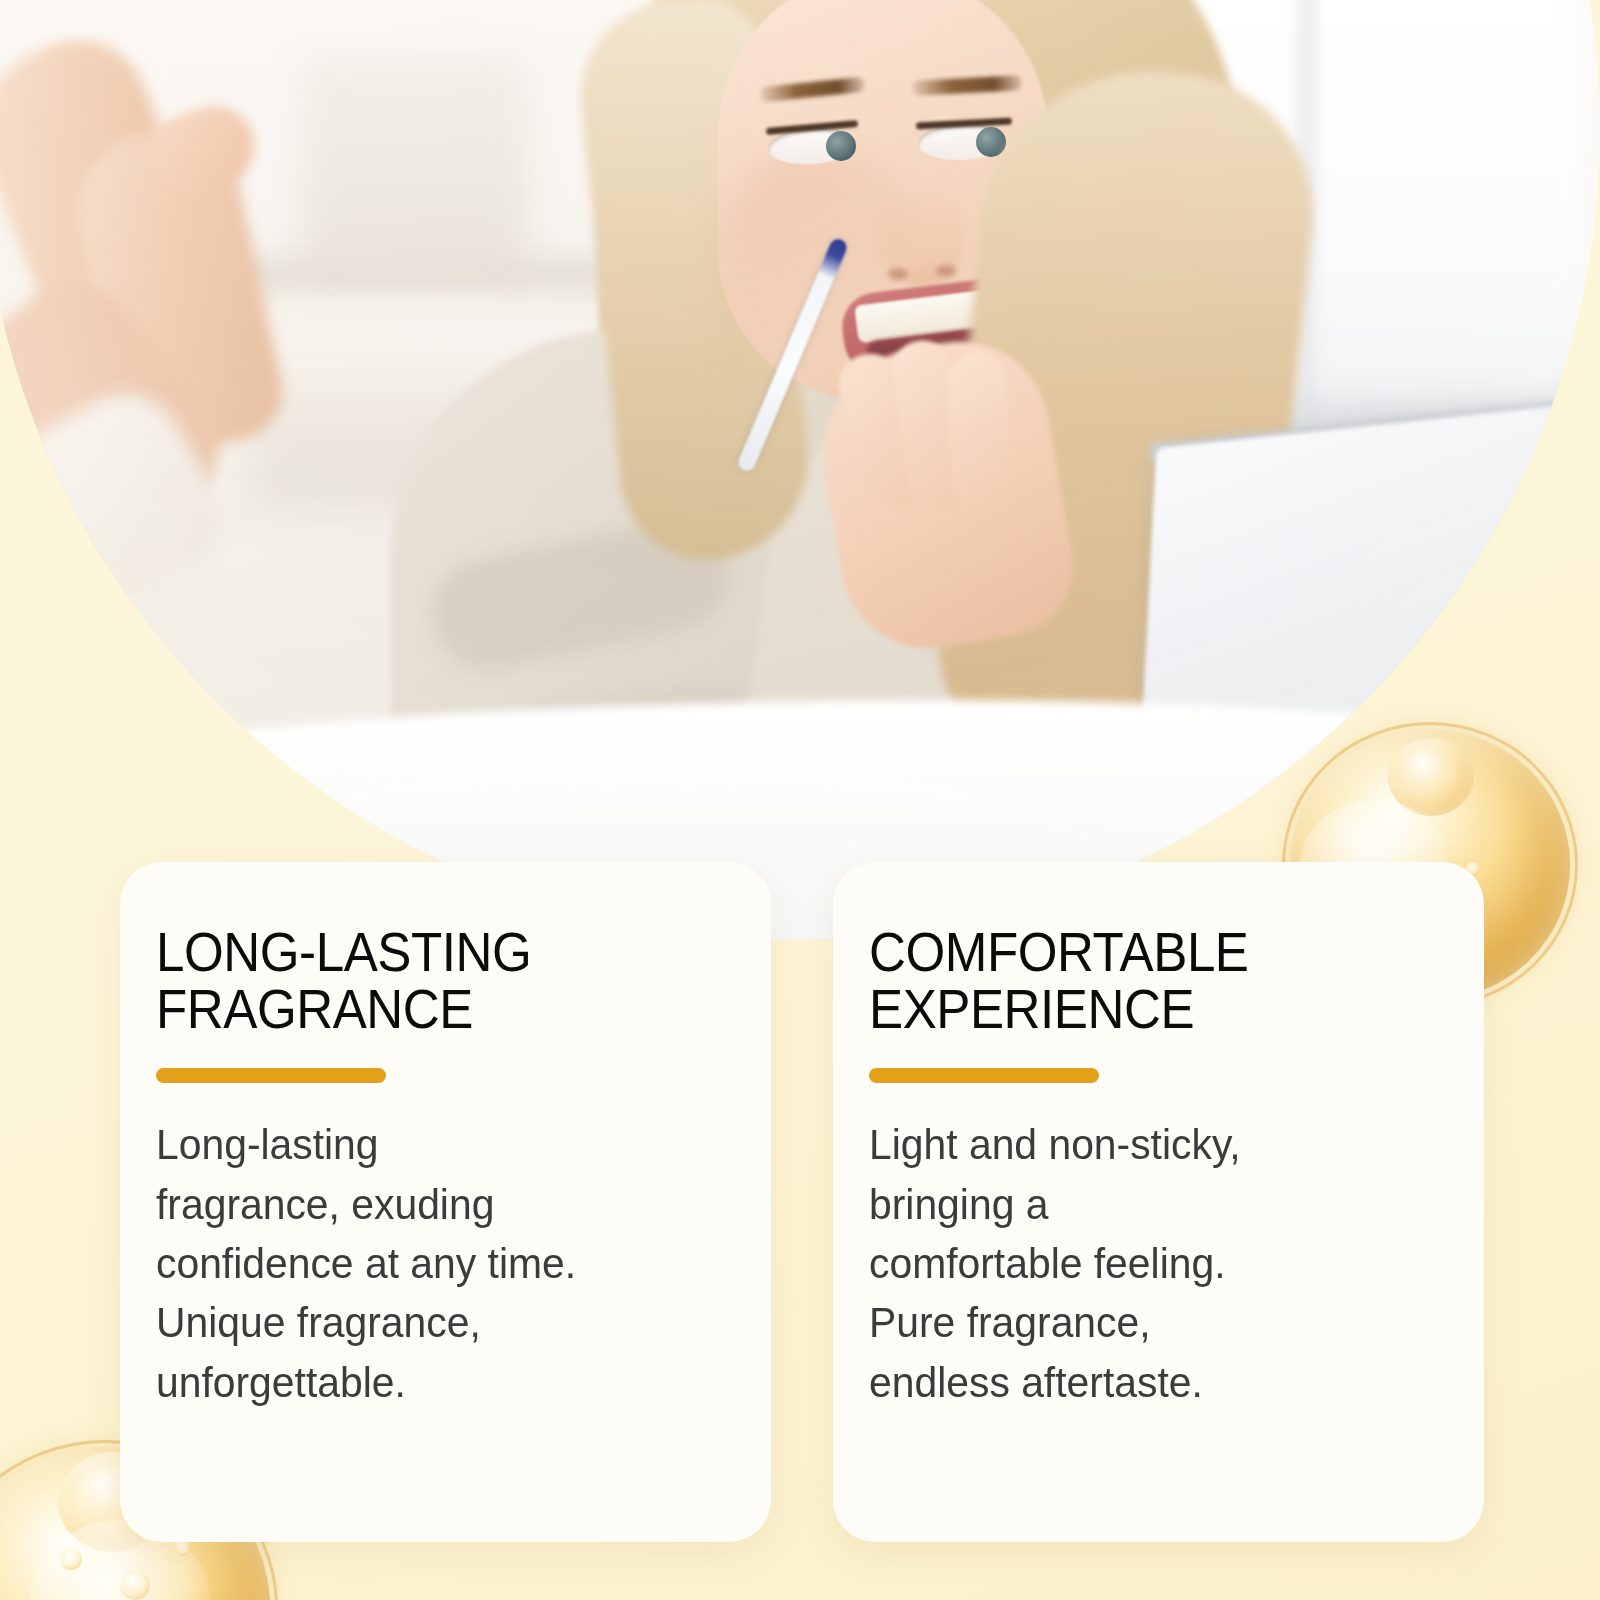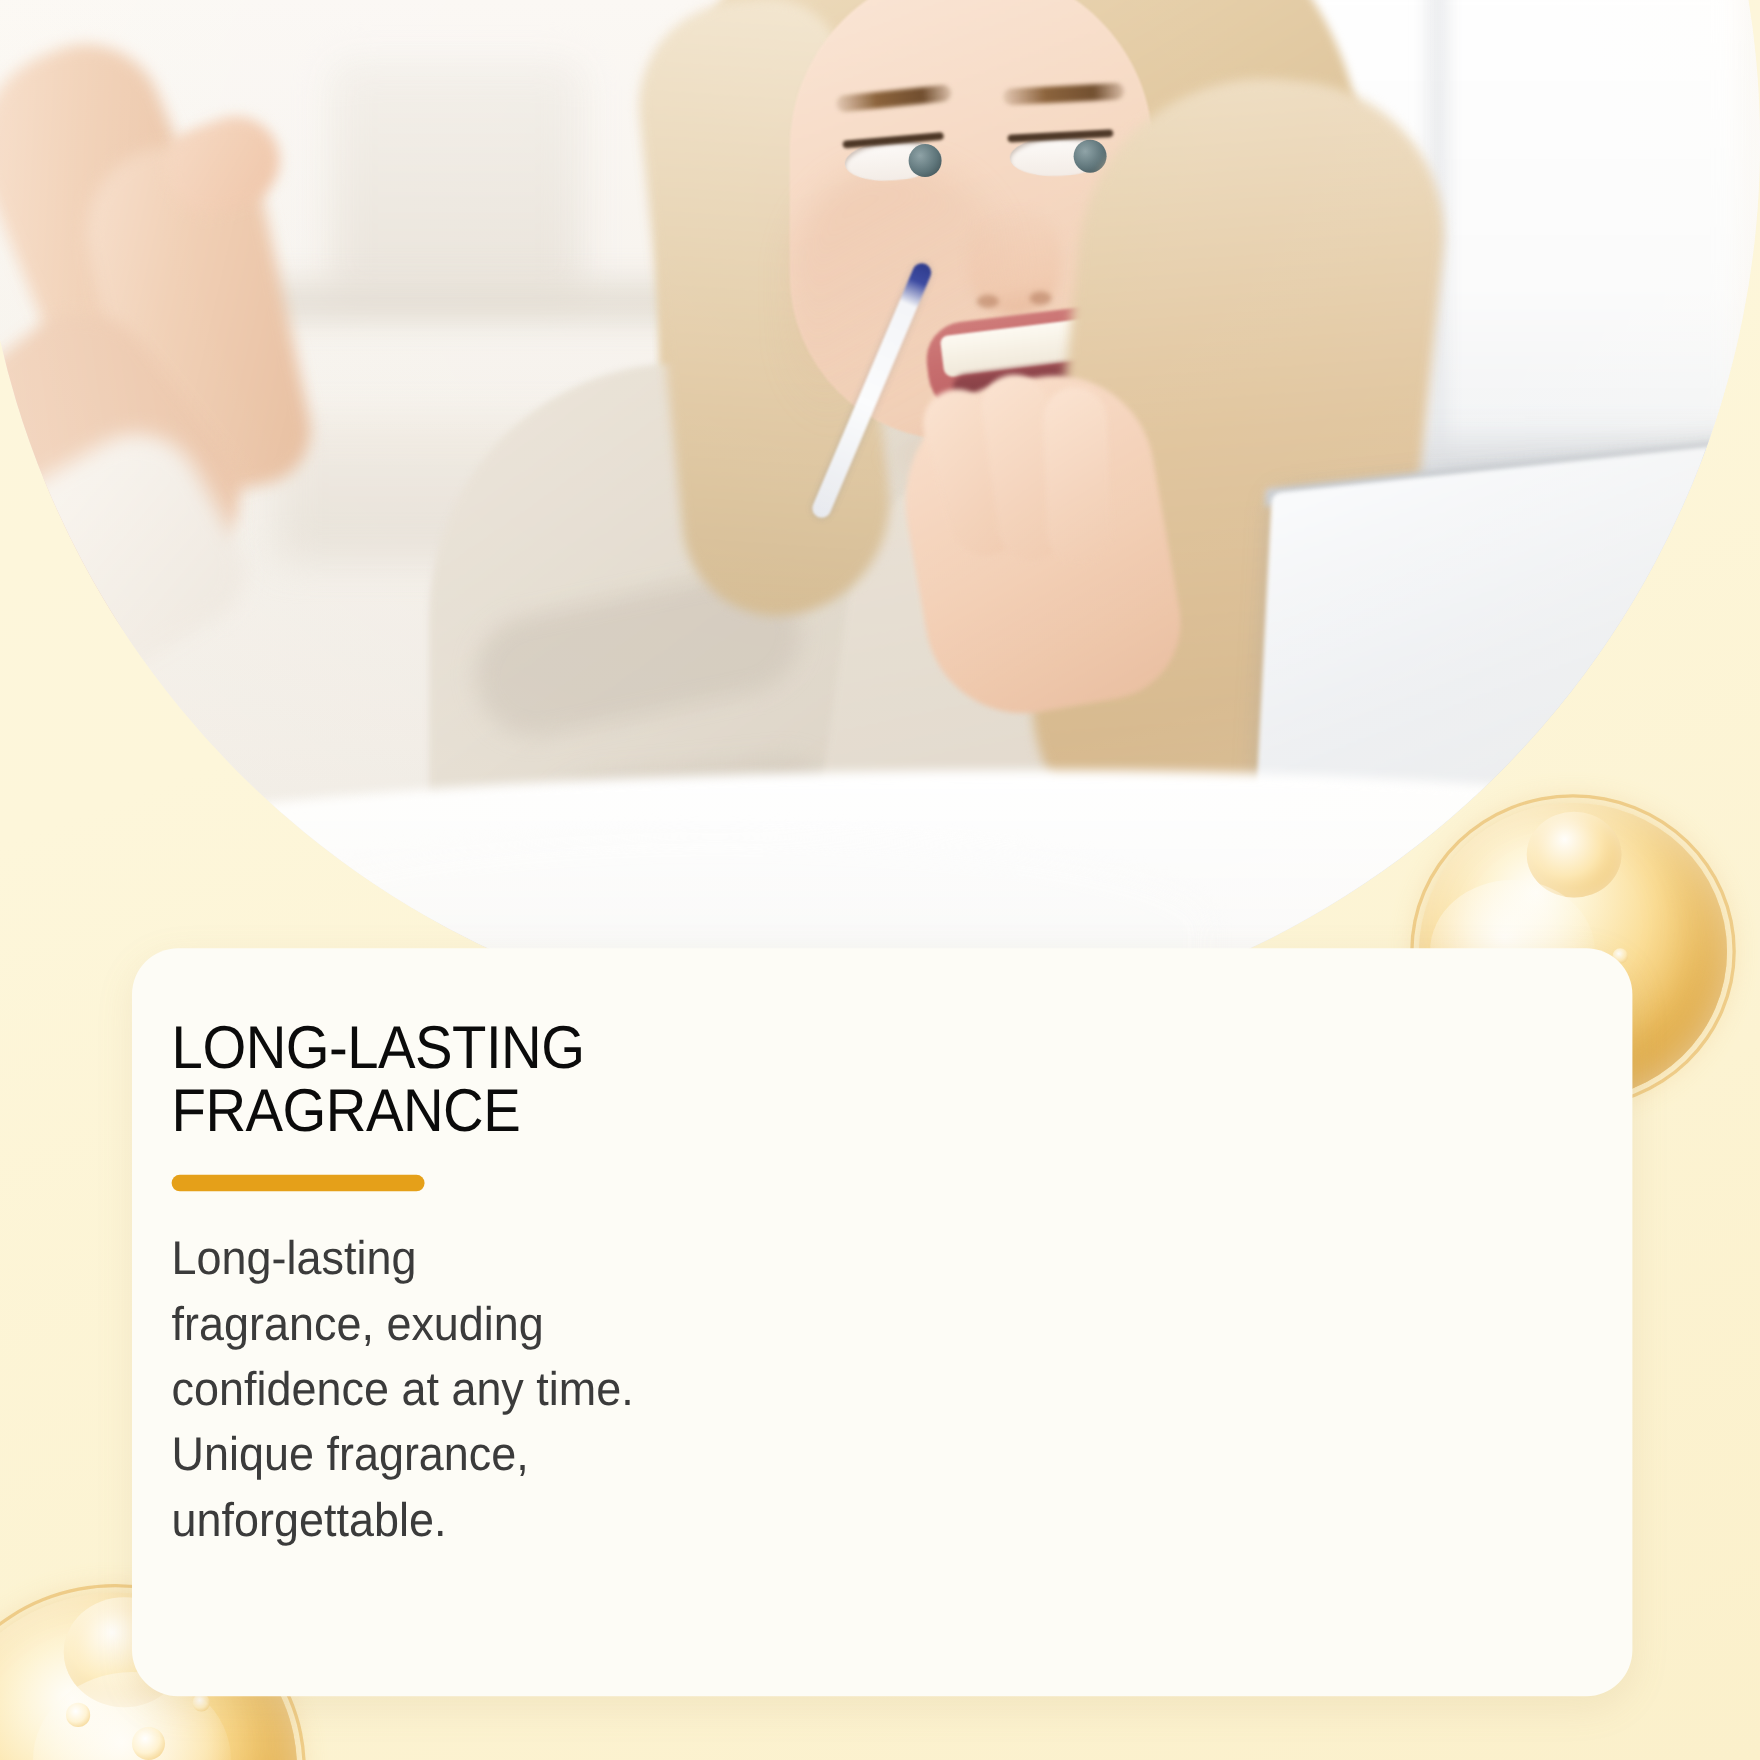--- a/index.html
+++ b/index.html
@@ -564,15 +564,25 @@
       <div class="card-title">LONG-LASTING
 FRAGRANCE</div>
       <div class="accent-bar"></div>
       <div class="card-body">Long-lasting
 fragrance, exuding
 confidence at any time.
 Unique fragrance,
 unforgettable.</div>
     </div>
 
+    <div class="card">
+      <div class="card-title">COMFORTABLE
+EXPERIENCE</div>
+      <div class="accent-bar"></div>
+      <div class="card-body">Light and non-sticky,
+bringing a
+comfortable feeling.
+Pure fragrance,
+endless aftertaste.</div>
+    </div>
 
   </div>
 </div>
 
 </body></html>

